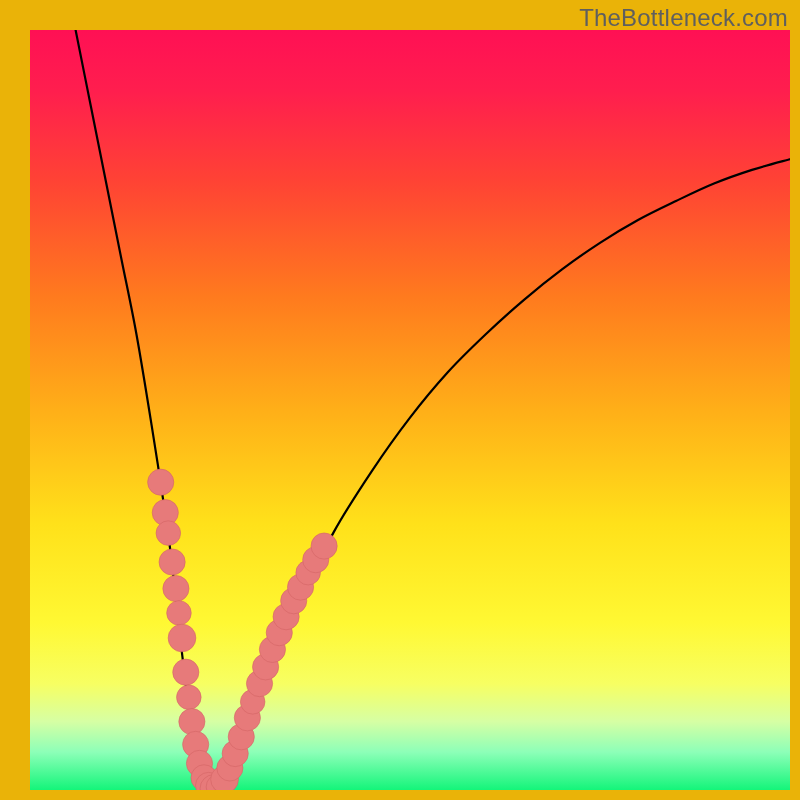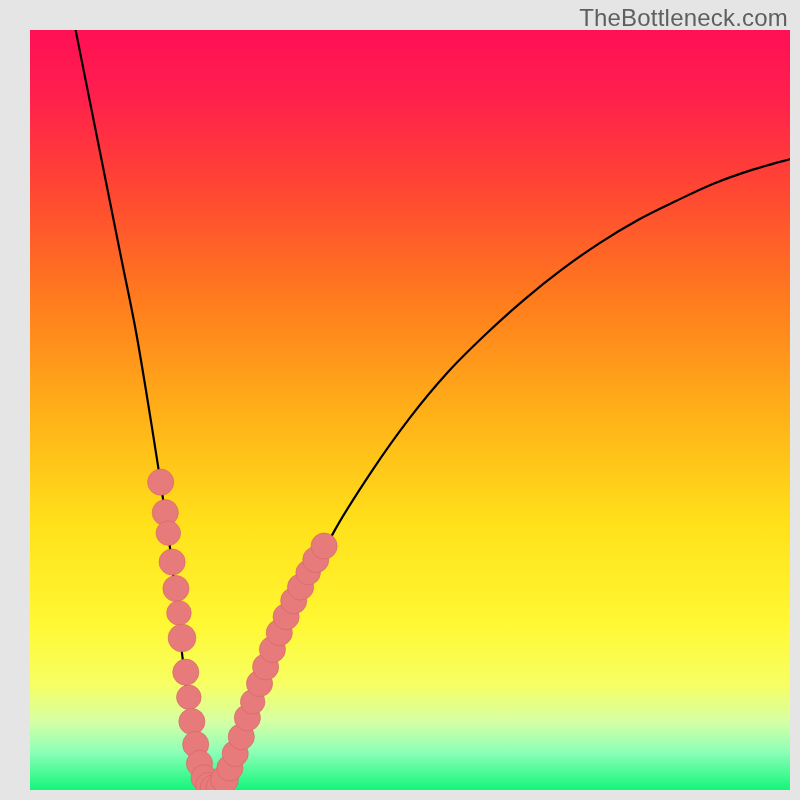--- a/index.html
+++ b/index.html
@@ -8,21 +8,21 @@
     width: 800px;
     height: 800px;
     overflow: hidden;
     background: #000;
     font-family: Arial, Helvetica, sans-serif;
   }
   .frame {
     position: relative;
     width: 800px;
     height: 800px;
-    background: #e5e5e5;
+    background: #eab308;
   }
   .watermark {
     position: absolute;
     top: 4px;
     right: 12px;
     color: #5f5f5f;
     font-size: 24px;
     font-weight: 500;
     letter-spacing: 0.2px;
     z-index: 50;

